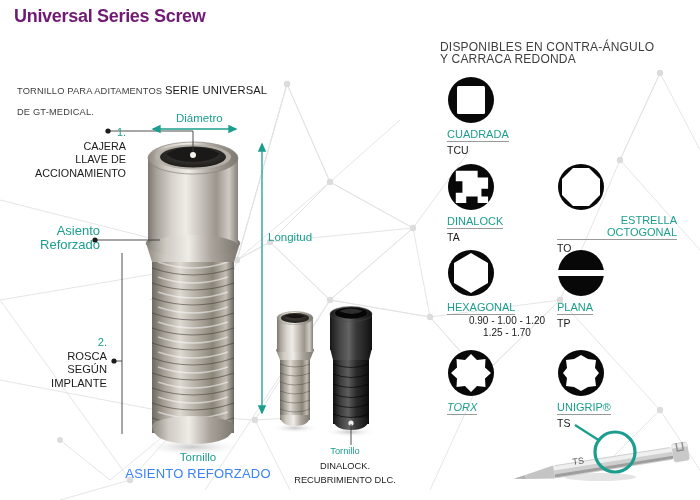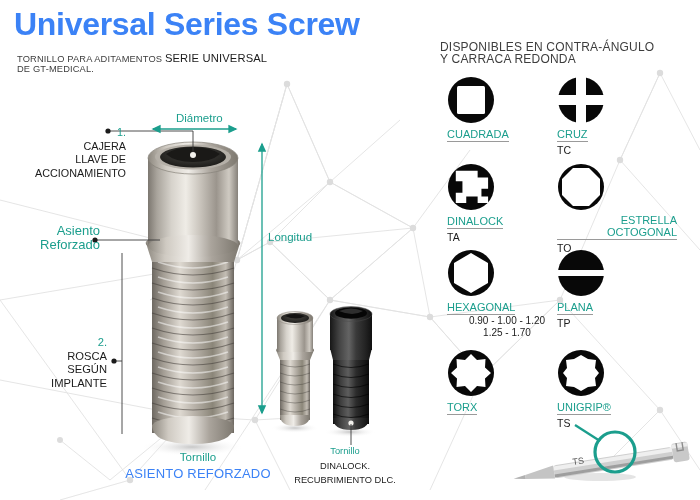--- a/index.html
+++ b/index.html
@@ -10,28 +10,28 @@
     overflow: hidden;
   }
   #page { position: relative; width: 700px; height: 500px; background: #fff; }
 
   
   #net { position: absolute; left: 0; top: 0; width: 700px; height: 500px; }
 
   
   #title {
     position: absolute; left: 14px; top: 6px;
-    font-size: 32px; font-weight: bold; color: #3b82f6;
+    font-size: 18px; font-weight: bold; color: #701a75;
     letter-spacing: -0.3px;
   }
 
   
   #intro {
-    position: absolute; left: 17px; top: 53px;
-    font-size: 9.3px; color: #3d3d3d; line-height: 10px;
+    position: absolute; left: 17px; top: 80px;
+    font-size: 9.3px; color: #3d3d3d; line-height: 21px;
     letter-spacing: 0.15px; white-space: nowrap;
   }
   #intro .big { font-size: 11.2px; color: #1b1b1b; }
   #lbl-diametro {
     position: absolute; left: 176px; top: 112px;
     font-size: 11.5px; color: #1b9e8d;
   }
   #lbl-longitud {
     position: absolute; left: 268px; top: 231px;
     font-size: 11.5px; color: #1b9e8d;
@@ -72,21 +72,21 @@
   }
   .drv .code { font-size: 10.5px; color: #1b1b1b; margin-top: 2px; line-height: 12px; }
   .drv .sizes { font-size: 10px; color: #1b1b1b; line-height: 12px; text-align: center; }
 
   #d-cuadrada { left: 447px; top: 76px; }
   #d-cruz     { left: 557px; top: 76px; }
   #d-dinalock { left: 447px; top: 163px; }
   #d-estrella { left: 557px; top: 163px; }
   #d-hexagonal{ left: 447px; top: 249px; }
   #d-plana    { left: 557px; top: 249px; }
-  #d-torx     { left: 447px; top: 349px; }
+  #d-torx     { left: 447px; top: 349px; font-style: italic; }
   #d-unigrip  { left: 557px; top: 349px; }
 </style>
 </head>
 <body>
 
 <div id="page">
 
   <svg id="net" viewBox="0 0 700 500" preserveAspectRatio="none">
     <g stroke="#e2e2e2" stroke-width="0.9" fill="none">
       <path d="M287,84 L237,260 L287,84 L330,182 L330,182 L237,260 Z"></path>
@@ -359,30 +359,23 @@
     <span>DISPONIBLES EN CONTRA-ÁNGULO</span><br>
     <span>Y CARRACA REDONDA</span>
   </div>
 
   <div class="drv" id="d-cuadrada">
     <svg class="glyph" width="48" height="48" viewBox="0 0 48 48">
       <circle cx="24" cy="24" r="23" fill="#080808"></circle>
       <rect x="10" y="10" width="28" height="28" rx="1.5" fill="#fff"></rect>
     </svg>
     <span class="name">CUADRADA</span>
-  </div>
-
-  <div class="drv" id="d-cruz">
-    <svg class="glyph" width="48" height="48" viewBox="0 0 48 48">
-      <circle cx="24" cy="24" r="23" fill="#080808"></circle>
-      <path d="M19,0 L29,0 L29,19 L48,19 L48,29 L29,29 L29,48 L19,48 L19,29 L0,29 L0,19 L19,19 Z" fill="#fff"></path>
-    </svg>
-    <span class="name">CRUZ</span>
-    <div class="code">TC</div>
-  </div>
+    <div class="code">TCU</div>
+  </div>
+
 
   <div class="drv" id="d-dinalock">
     <svg class="glyph" width="48" height="48" viewBox="0 0 48 48">
       <circle cx="24" cy="24" r="23" fill="#080808"></circle>
       <path d="M18,7 L30,7 L30,14 L41,14 L41,26 L34,26 L34,34 L41,34 L41,41 L30,41 L30,34 L18,34 L18,41 L7,41 L7,30 L14,30 L14,18 L7,18 L7,7 Z" transform="translate(1,0) scale(0.95) translate(1.2,1.2)" fill="#fff"></path>
     </svg>
     <span class="name">DINALOCK</span>
     <div class="code">TA</div>
   </div>
 

